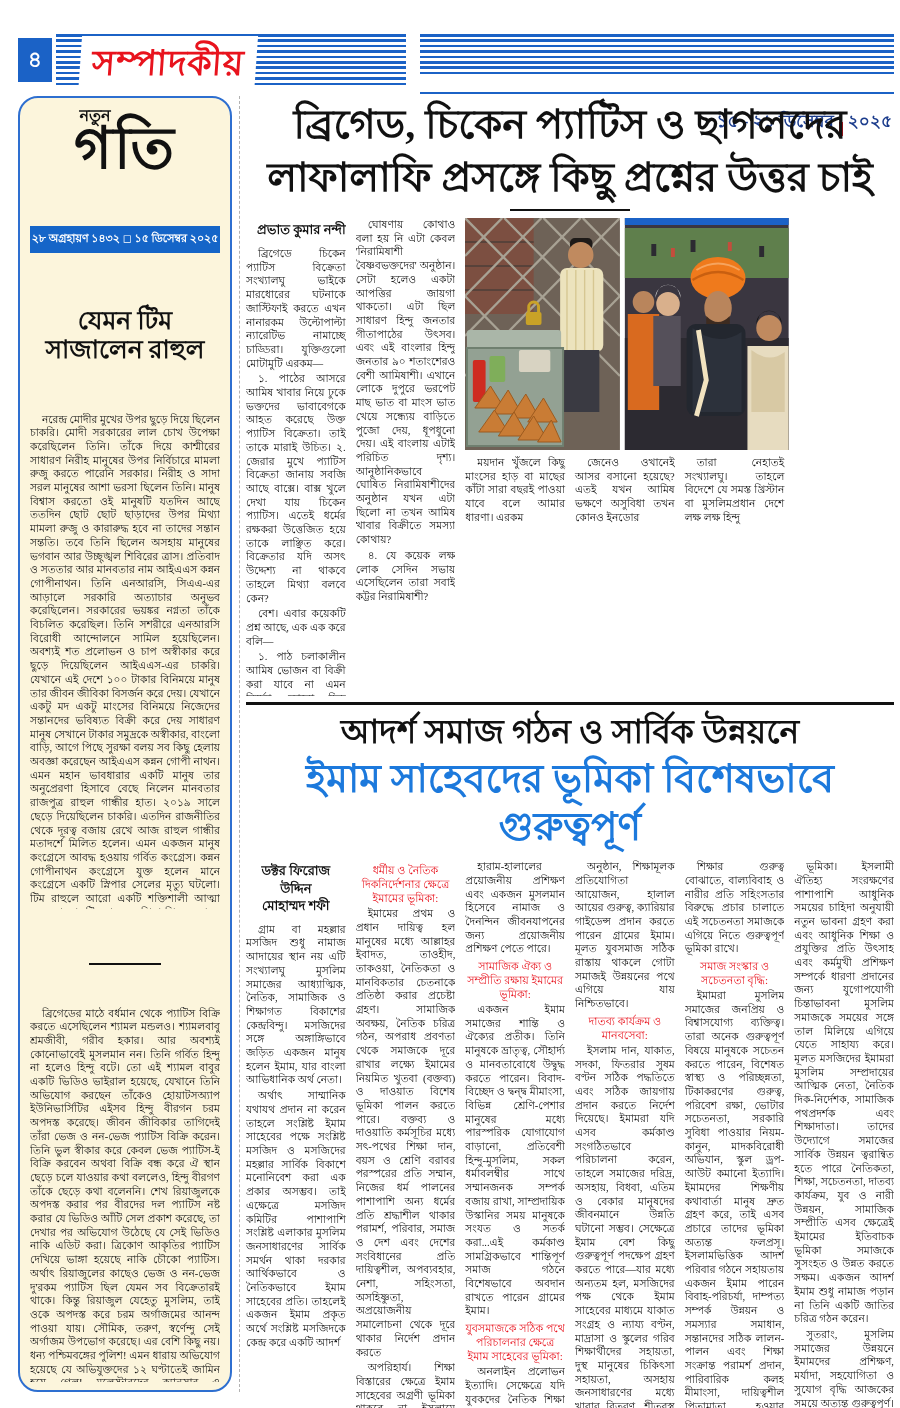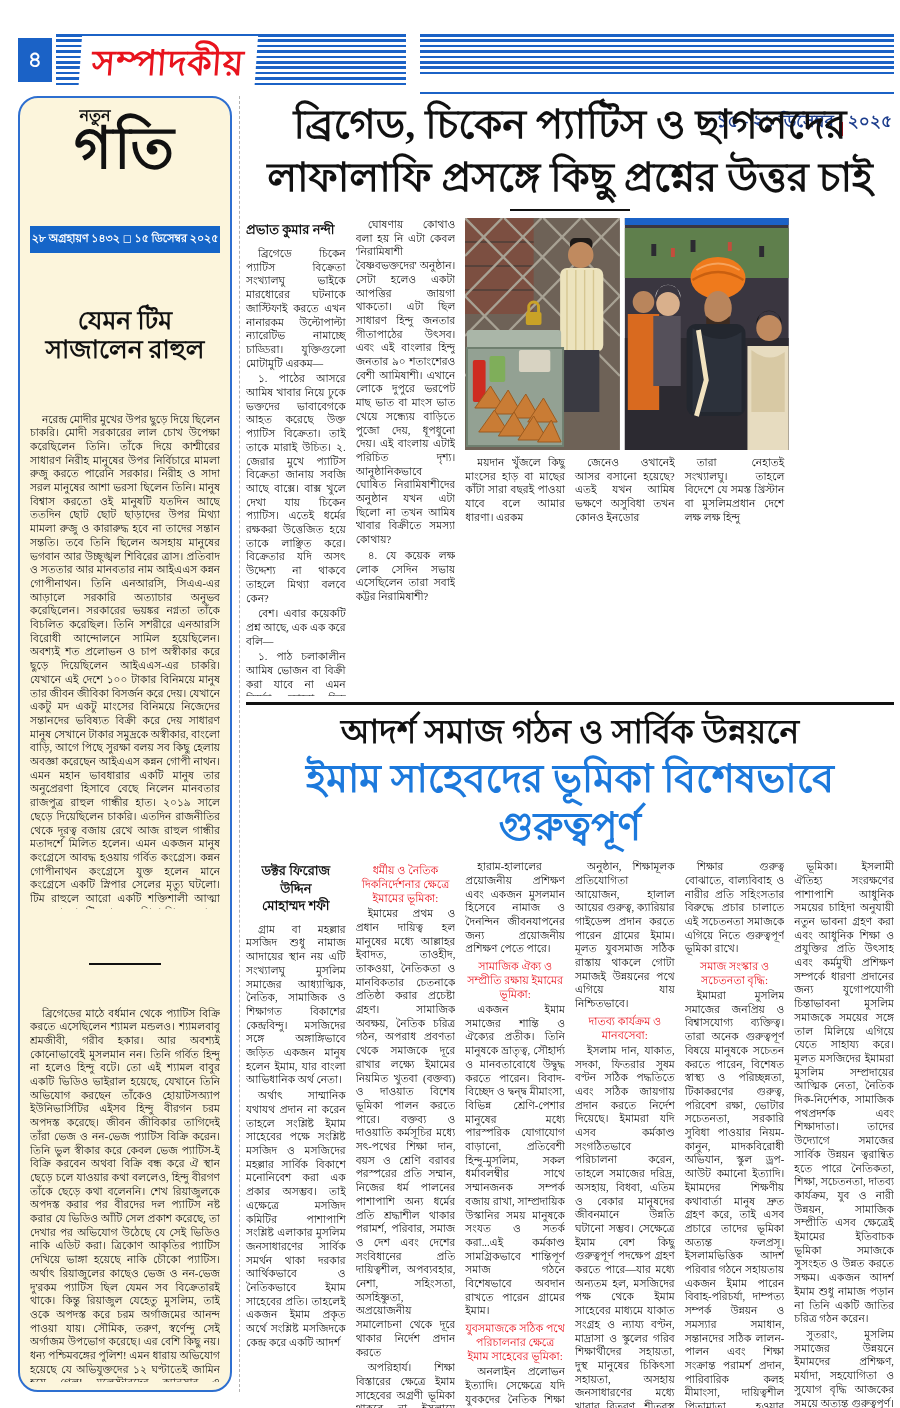--- a/index.html
+++ b/index.html
@@ -37,21 +37,21 @@
   
   .main{position:absolute;left:246px;top:96px;width:648px;}
   .h1a{font-size:40px;line-height:53px;font-weight:800;text-align:center;margin:2px 0 0;}
   .h1-rule{width:120px;height:2px;background:#111;margin:5px auto 7px;}
   .a1-grid{display:grid;grid-template-columns:repeat(6,1fr);column-gap:10px;height:478px;overflow:hidden;}
   .a1-col{overflow:hidden;height:100%;}
   .a1-mid{grid-column:3/7;display:flex;flex-direction:column;}
   .photo{height:232px;width:75.5%;position:relative;}
   .photo svg{width:100%;height:100%;display:block;}
   .a1-midtext{flex:1;margin-top:6px;column-count:4;column-gap:10px;column-fill:balance;overflow:hidden;}
-  .byline{font-size:13px;font-weight:700;text-align:left;margin:2px 0 6px;}
+  .byline{font-size:13px;font-weight:700;text-align:right;margin:2px 0 6px;}
   .bp{font-size:10.6px;line-height:13.7px;text-align:justify;margin:0 0 2px;text-indent:12px;}
   .subhead{color:#e8131d;font-size:11px;line-height:14px;font-weight:400;text-align:center;margin:3px 0 2px;}
   
   .a2-head{border-top:3px solid #111;margin-top:6px;padding-top:8px;text-align:center;}
   .h2a{font-size:33px;font-weight:800;margin:0;line-height:1.2;}
   .h2b{font-size:39px;font-weight:800;margin:2px 0 8px;line-height:1.25;color:#1c79dc;}
   .a2-grid{display:grid;grid-template-columns:repeat(6,1fr);column-gap:10px;height:575px;overflow:hidden;}
   .a2-col{overflow:hidden;height:100%;}
   .byline2{font-size:13px;font-weight:700;text-align:center;line-height:1.35;margin:2px 0 8px;}
 </style>

